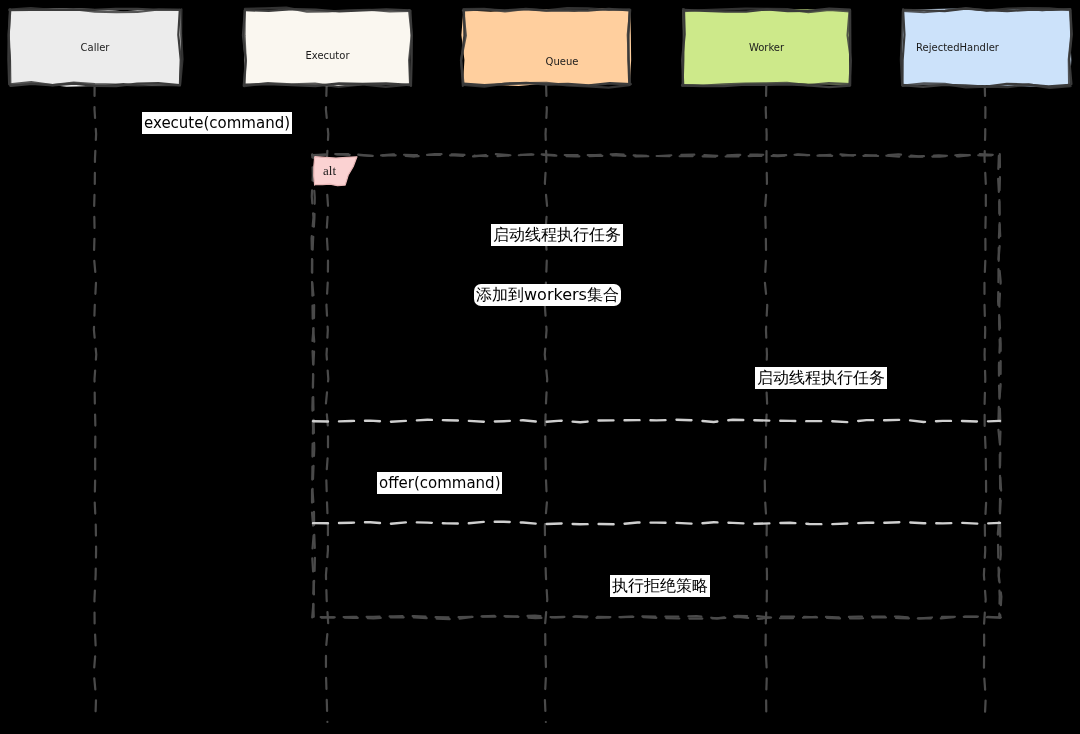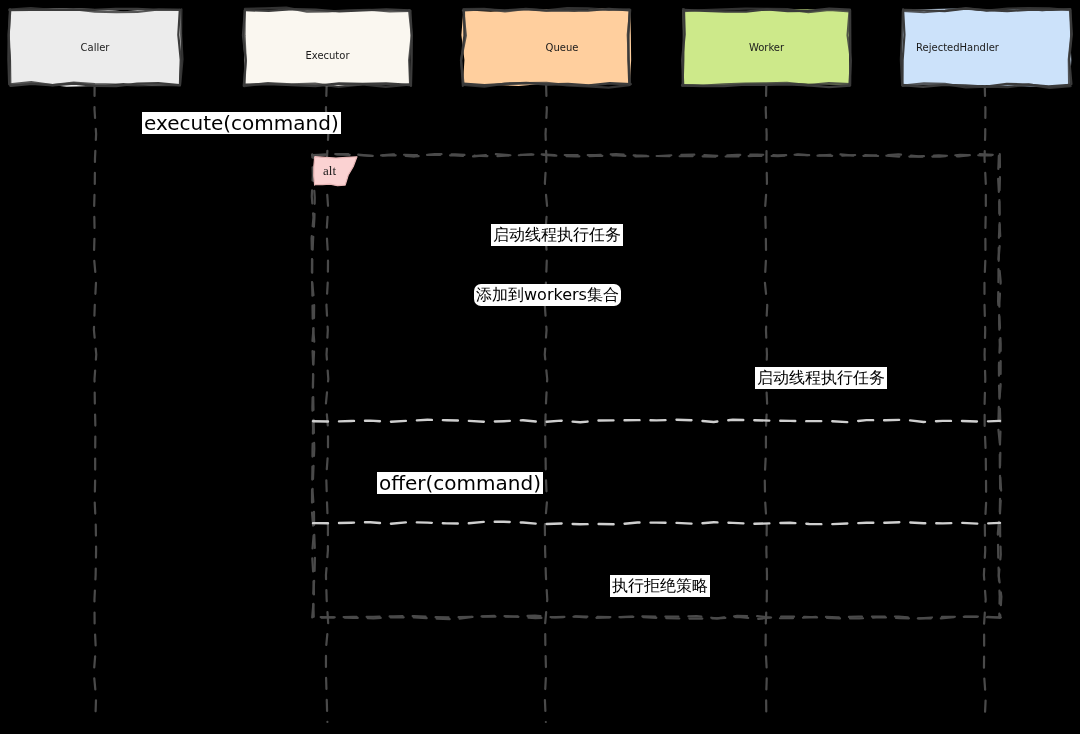--- a/index.html
+++ b/index.html
@@ -14,21 +14,21 @@
     position:absolute;
     font-family:"DejaVu Sans","Liberation Sans",sans-serif;
     font-size:10px;color:#1b1b1b;
     display:flex;align-items:center;justify-content:center;
     text-align:center;white-space:nowrap;
     pointer-events:none;
   }
   .msglabel{
     position:absolute;
     background:#ffffff;color:#000;
-    font-size:20px;line-height:20px;
+    font-size:15px;line-height:20px;
     padding:1px 2px;
     white-space:nowrap;
     font-family:"DejaVu Sans","Liberation Sans",sans-serif;
   }
   .msglabel.cjk{font-size:16px;}
   .altTag{
     position:absolute;
     color:#1b1b1b;font-size:13px;
     display:flex;align-items:center;
     padding-left:8px;
@@ -117,21 +117,21 @@
           <path d="M1070.14 10.47 L1071.25 34.99 L1068.79 59.50 L1069.12 84.02 " fill="none" stroke="#3b3b3b" stroke-width="2.2" stroke-linecap="round" stroke-linejoin="round" opacity="0.85"></path>
           <path d="M1070.47 86.12 L1049.54 87.70 L1028.61 84.50 L1007.67 87.13 L986.73 86.48 L965.80 87.34 L944.87 84.03 L923.93 83.44 L902.99 85.74 " fill="none" stroke="#3b3b3b" stroke-width="2.4" stroke-linecap="round" stroke-linejoin="round" opacity="0.85"></path>
           <path d="M902.10 84.05 L900.87 59.62 L902.08 35.21 L902.83 10.79 " fill="none" stroke="#3b3b3b" stroke-width="2.2" stroke-linecap="round" stroke-linejoin="round" opacity="0.85"></path>
         </g>
       </g>
     </svg>
 
   <div id="labels">
       <div class="plabel" style="left: 10px; top: 10px; width: 170px; height: 75px;">Caller</div>
       <div class="plabel" style="left: 245px; top: 18px; width: 165px; height: 75px;">Executor</div>
-      <div class="plabel" style="left: 463px; top: 10px; width: 198px; height: 75px; text-align: center;">Queue</div>
+      <div class="plabel" style="left: 463px; top: 24px; width: 198px; height: 75px; text-align: center;">Queue</div>
       <div class="plabel" style="left: 683px; top: 10px; width: 167px; height: 75px; text-align: center;">Worker</div>
       <div class="plabel" style="left: 874px; top: 10px; width: 167px; height: 75px;">RejectedHandler</div>
       <div class="altTag" style="left: 315px; top: 157px; width: 40px; height: 28px;">alt</div>
       <div class="msglabel" style="left: 142px; top: 112px;">execute(command)</div>
       <div class="msglabel cjk" style="left: 491px; top: 224px;">启动线程执行任务</div>
       <div class="msglabel cjk" style="left: 474px; top: 284px; border-radius: 7px;">添加到workers集合</div>
       <div class="msglabel cjk" style="left: 755px; top: 367px;">启动线程执行任务</div>
       <div class="msglabel" style="left: 377px; top: 472px;">offer(command)</div>
       <div class="msglabel cjk" style="left: 610px; top: 575px;">执行拒绝策略</div>
     </div>

